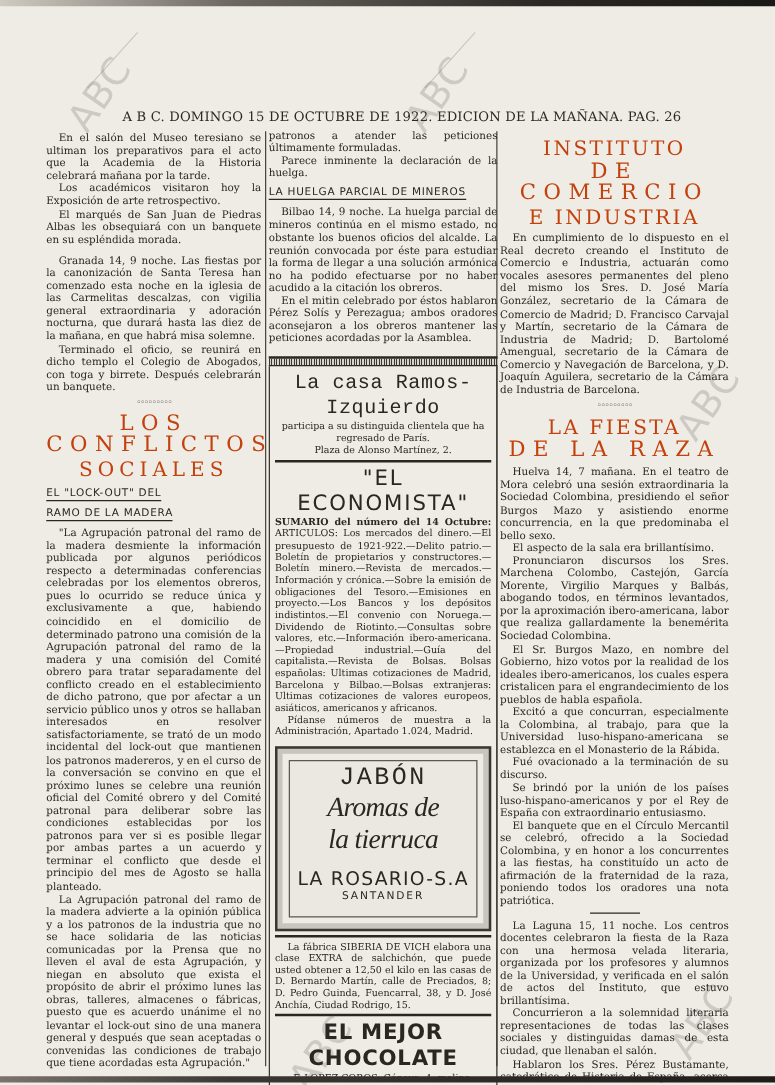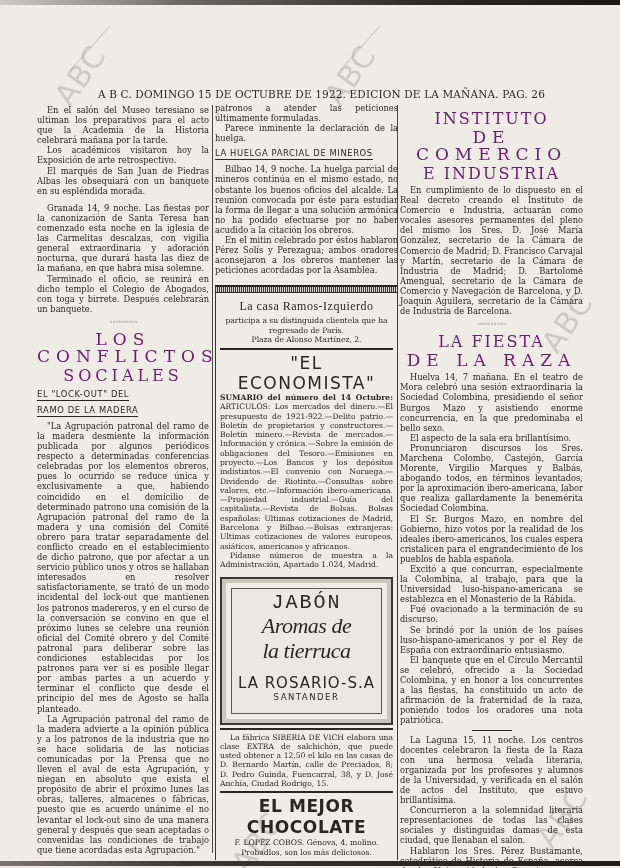--- a/index.html
+++ b/index.html
@@ -23,29 +23,29 @@
 
   .col { position:absolute; font-size:8.3px; line-height:10.1px; text-align:justify; }
   .col p { margin:0; text-indent:10px; hyphens:auto; }
   .col1 { left:37px; top:105px; width:172px; }
   .col2 { left:215px; top:103px; width:183px; }
   .col3 { left:400px; top:108px; width:183px; }
   .col-rule { position:absolute; width:1px; background:#4a4641; }
 
   .gap { height:7px; }
   .sect-title { text-align:center; font-size:16px; line-height:17px; letter-spacing:4px;
-    font-weight:normal; color:#701a75; margin:2px 0 0 0; }
+    font-weight:normal; color:#c2410c; margin:2px 0 0 0; }
   .sect-title.big { font-size:17px; letter-spacing:6px; }
   .ornament { text-align:center; font-size:7px; line-height:9px; color:#3a3631; letter-spacing:-1px; margin:4px 0; }
   .sub { font-family:"DejaVu Sans", sans-serif; font-size:8.4px; font-weight:normal; letter-spacing:0.6px;
     line-height:11px; border-bottom:1px solid #2a2723; display:inline-block; margin:2px 0 2px 0; }
   .sub-block { margin:3px 0 2px 0; }
 
   .ad { border-top:2px solid #2a2723; padding:3px 0; text-align:center; }
-  .ad-ramos-title { font-family:Liberation Serif, serif; font-size:12px; letter-spacing:0.5px; line-height:20px; }
+  .ad-ramos-title { font-family:Liberation Mono, monospace; font-size:16px; letter-spacing:0.5px; line-height:20px; }
   .ad-small { font-size:7.6px; line-height:9.5px; }
   .ad-eco-title { font-family:"DejaVu Sans", sans-serif; font-size:17px; letter-spacing:1.5px; line-height:20px; }
   .ad-text { font-size:7.6px; line-height:9.3px; text-align:justify; }
   .ad-text b { font-weight:bold; }
   .jabon { margin-top:4px; border:6px solid #c9c4bc; outline:2px solid #3a3631; outline-offset:-2px;
     height:136px; background:#ebe8e2; position:relative; text-align:center;
     box-shadow: inset 0 0 0 5px #efece6, inset 0 0 0 6px #5c5750; }
   .jabon-word { font-family:Liberation Mono, monospace; font-size:20px; letter-spacing:2px; padding-top:10px; line-height:20px; }
   .jabon-script { font-family:Liberation Serif, serif; font-style:italic; font-size:22px; line-height:25px; letter-spacing:-0.5px; }
   .jabon-brand { font-family:"DejaVu Sans", sans-serif; font-size:15px; letter-spacing:1px; margin-top:12px; line-height:17px; }

